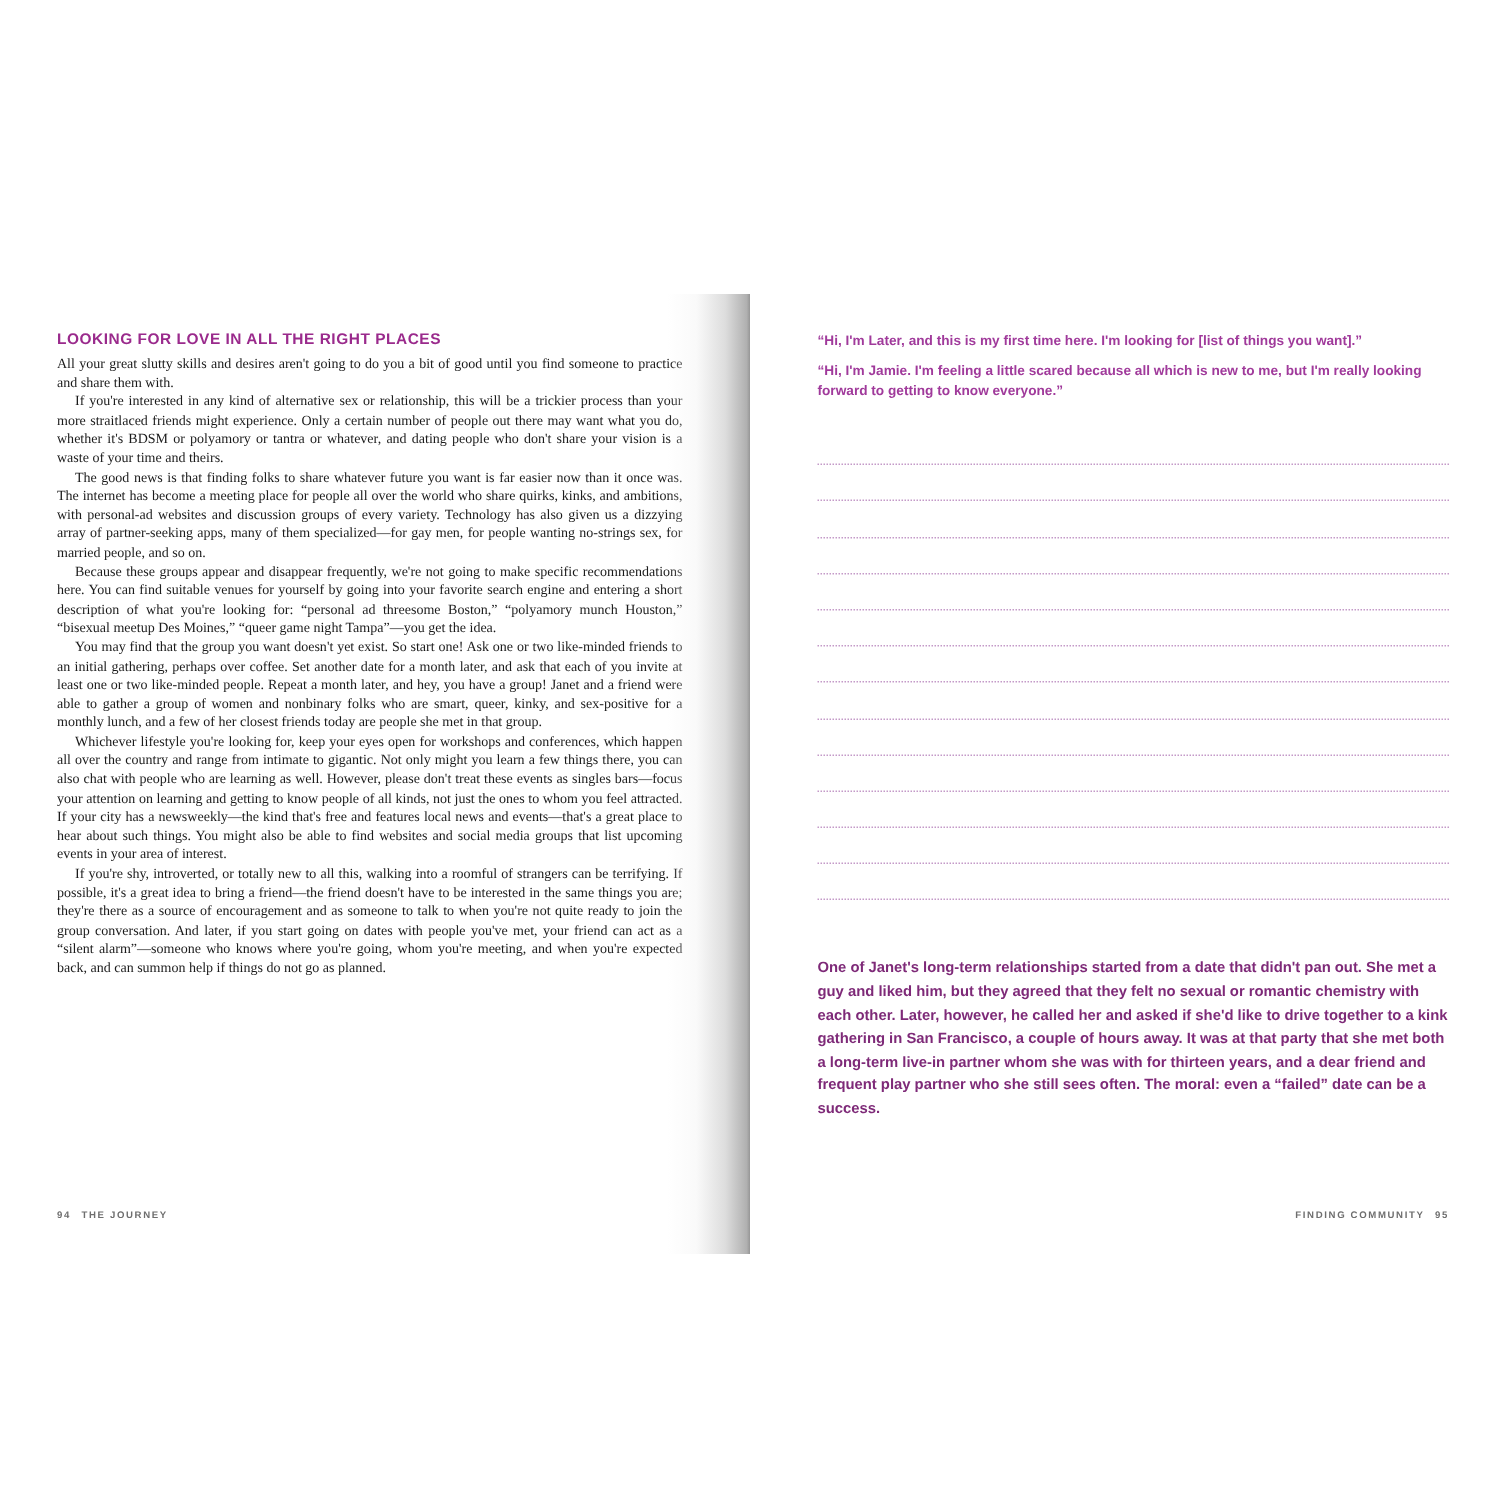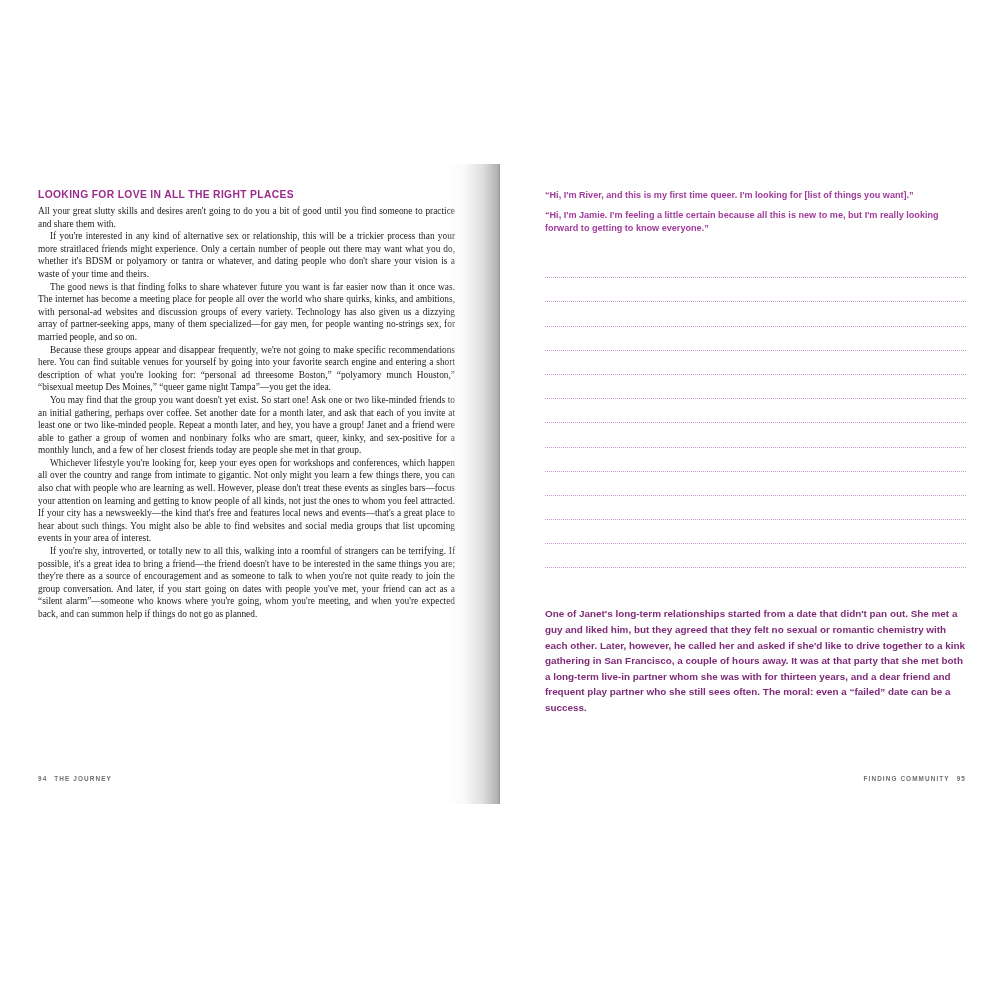--- a/index.html
+++ b/index.html
@@ -4,21 +4,21 @@
 <style>
   * { margin:0; padding:0; box-sizing:border-box; }
   html, body {
     width:1000px; height:1000px;
     background:#ffffff;
     font-family:"Liberation Sans", sans-serif;
     overflow:hidden;
   }
   #spread {
     position:absolute;
-    left:0; top:164px;
+    left:0; top:196px;
     width:1000px; height:640px;
     background:#ffffff;
     display:flex;
   }
 
   
   #page-left {
     position:relative;
     width:500px; height:640px;
     background:#ffffff;
@@ -126,22 +126,22 @@
     <div id="left-footer">
       <span class="pg">94</span><span>THE JOURNEY</span>
     </div>
 
     <div id="gutter-shadow"></div>
   </div>
 
   <div id="page-right">
 
 
-    <p class="prompt-quote">“Hi, I'm River, and this is my first time queer. I'm looking for [list of things you want].”</p>
-    <p class="prompt-quote">“Hi, I'm Jamie. I'm feeling a little certain because all this is new to me, but I'm really looking forward to getting to know everyone.”</p>
+    <p class="prompt-quote">“Hi, I'm Later, and this is my first time here. I'm looking for [list of things you want].”</p>
+    <p class="prompt-quote">“Hi, I'm Jamie. I'm feeling a little scared because all which is new to me, but I'm really looking forward to getting to know everyone.”</p>
 
     <div id="write-lines">
         <div class="write-line"></div>
         <div class="write-line"></div>
         <div class="write-line"></div>
         <div class="write-line"></div>
         <div class="write-line"></div>
         <div class="write-line"></div>
         <div class="write-line"></div>
         <div class="write-line"></div>

